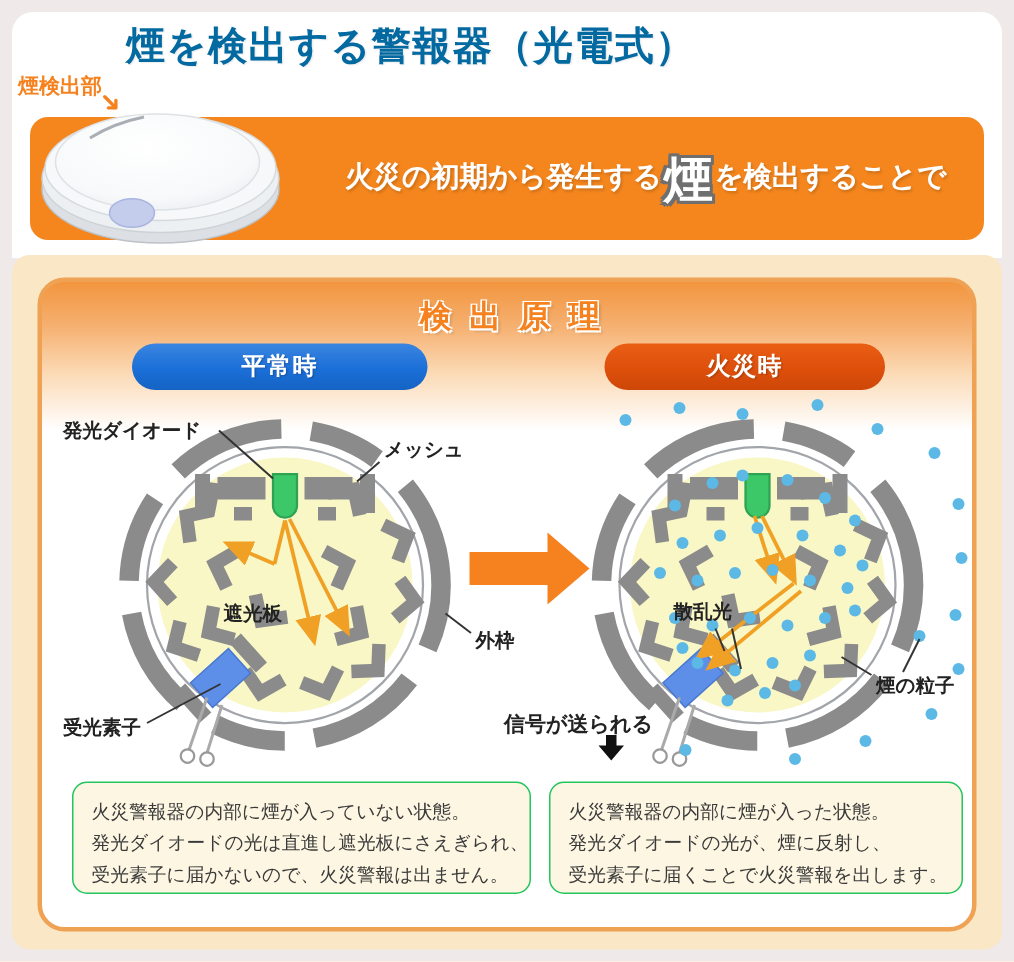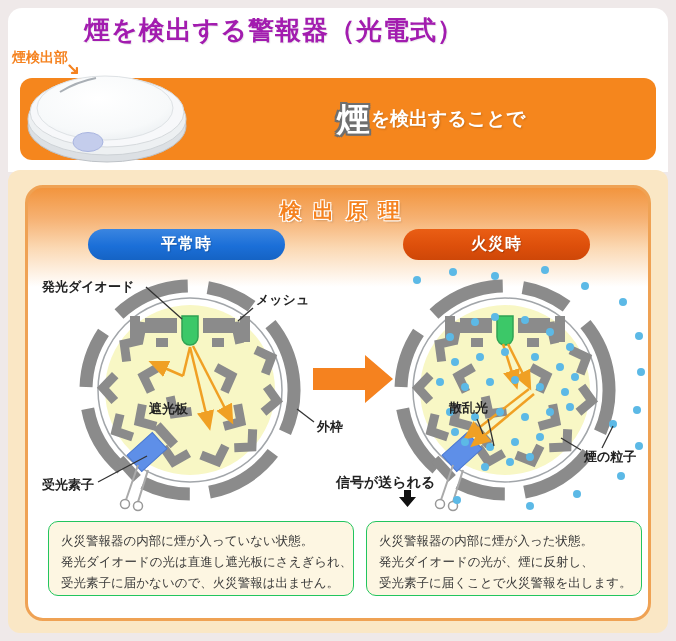--- a/index.html
+++ b/index.html
@@ -5,21 +5,21 @@
   * { margin:0; padding:0; box-sizing:border-box; }
   html,body { font-family:"Liberation Sans","DejaVu Sans",sans-serif; }
   .page { position:relative; width:676px; height:641px; background:#EFE9E9; overflow:hidden; }
 
   .card-top { position:absolute; left:8px; top:8px; width:660px; height:164px;
               background:#FFFFFF; border-radius:14px 14px 0 0; }
   .card-bottom { position:absolute; left:8px; top:170px; width:660px; height:463px;
                  background:#FAE7C5; border-radius:12px; }
 
   .main-title { position:absolute; left:0; top:13px; width:548px; text-align:center;
-                font-size:26px; font-weight:bold; color:#a21caf; letter-spacing:1px;
+                font-size:26px; font-weight:bold; color:#0369a1; letter-spacing:1px;
                 text-shadow:1px 1px 1px rgba(0,0,0,0.08); }
 
   .detector-part-label { position:absolute; left:12px; top:49px; font-size:14px;
                          font-weight:bold; color:#F5821F; }
   .detector-arrow { position:absolute; left:66px; top:58px; font-size:18px; font-weight:bold;
                     color:#F5821F; transform:rotate(45deg); }
 
   .banner { position:absolute; left:20px; top:78px; width:636px; height:82px;
             background:#F5861D; border-radius:12px; }
   .banner-text { position:absolute; left:185px; top:0; width:451px; height:82px;
@@ -66,20 +66,21 @@
 <div class="page">
 
   <div class="card-top"></div>
   <div class="card-bottom"></div>
 
   <div class="main-title">煙を検出する警報器（光電式）</div>
 
   <div class="banner">
     <div class="banner-text">
       <div class="banner-line">
+        <span>火災の初期から発生する</span>
           <span class="banner-emphasis">煙</span>
           <span>を検出することで</span>
       </div>
     </div>
   </div>
 
   <svg class="detector-svg" viewBox="0 0 164 118">
     <defs>
       <radialGradient id="domeGrad" cx="45%" cy="35%" r="75%">
         <stop offset="0%" stop-color="#FFFFFF"></stop>

